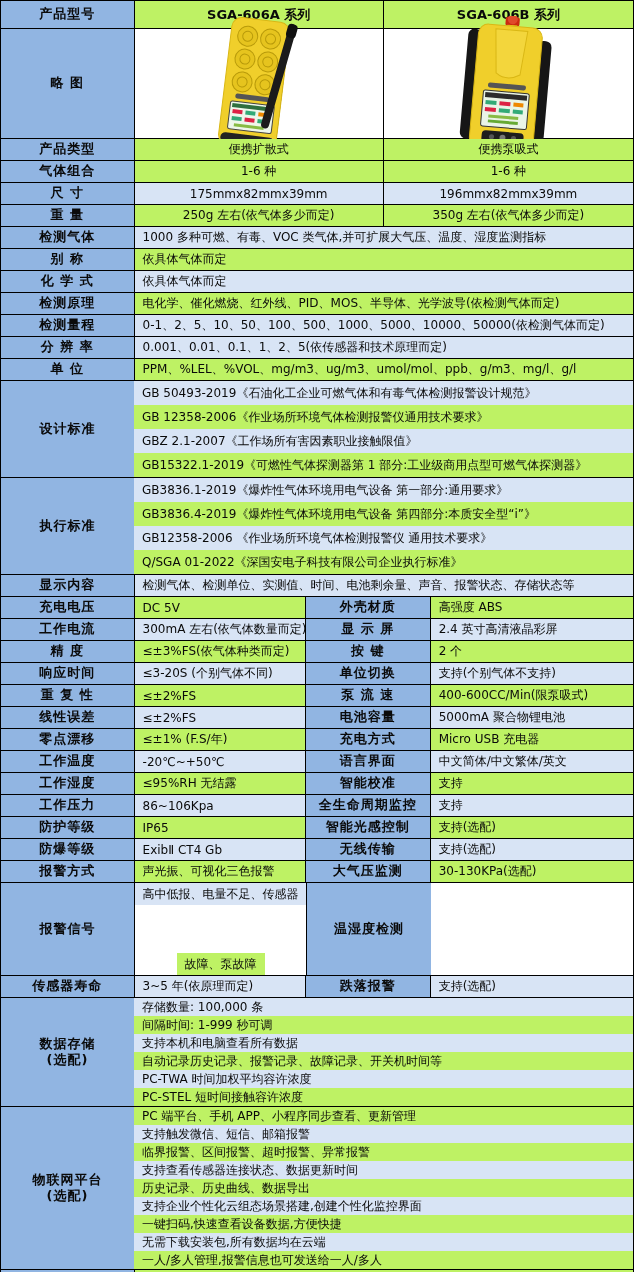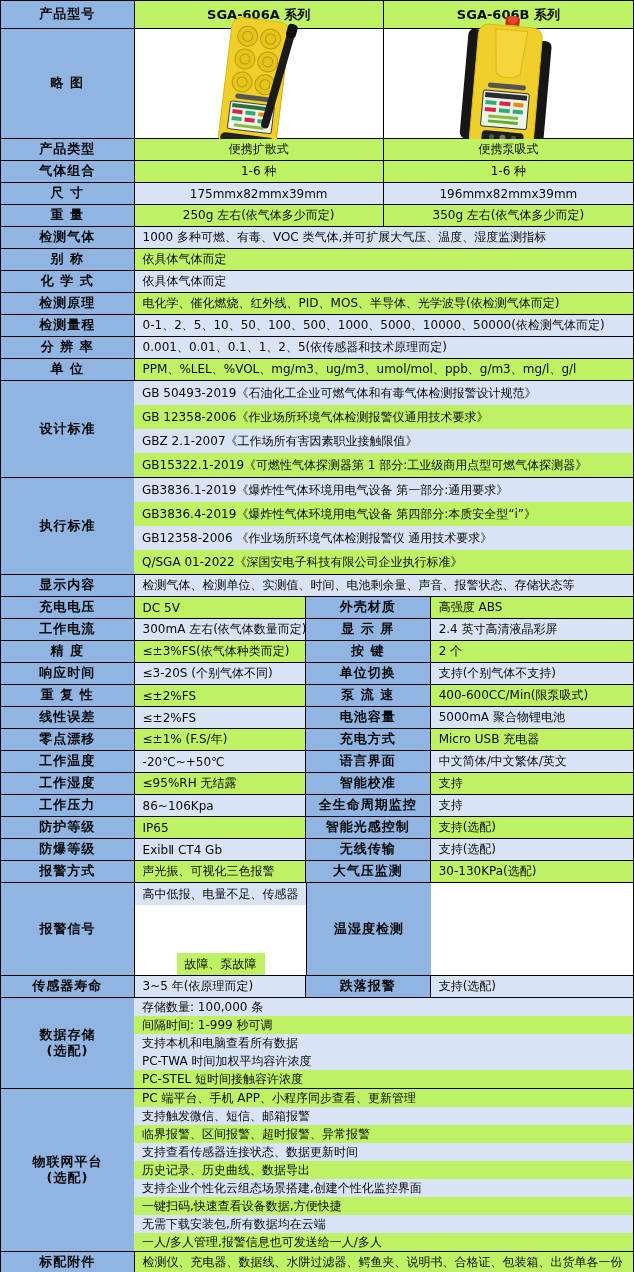--- a/index.html
+++ b/index.html
@@ -289,20 +289,21 @@
 
   <div class="row">
     <div class="cell lab">
       <span>数据存储</span>
       <span>(选配)</span>
     </div>
     <div class="lines">
       <div class="ln ln-s band-b">存储数量: 100,000 条</div>
       <div class="ln ln-s band-a">间隔时间: 1-999 秒可调</div>
       <div class="ln ln-s band-b">支持本机和电脑查看所有数据</div>
+      <div class="ln ln-s band-a">自动记录历史记录、报警记录、故障记录、开关机时间等</div>
       <div class="ln ln-s band-b">PC-TWA 时间加权平均容许浓度</div>
       <div class="ln ln-s band-a">PC-STEL 短时间接触容许浓度</div>
     </div>
   </div>
 
   <div class="row">
     <div class="cell lab">
       <span>物联网平台</span>
       <span>(选配)</span>
     </div>

